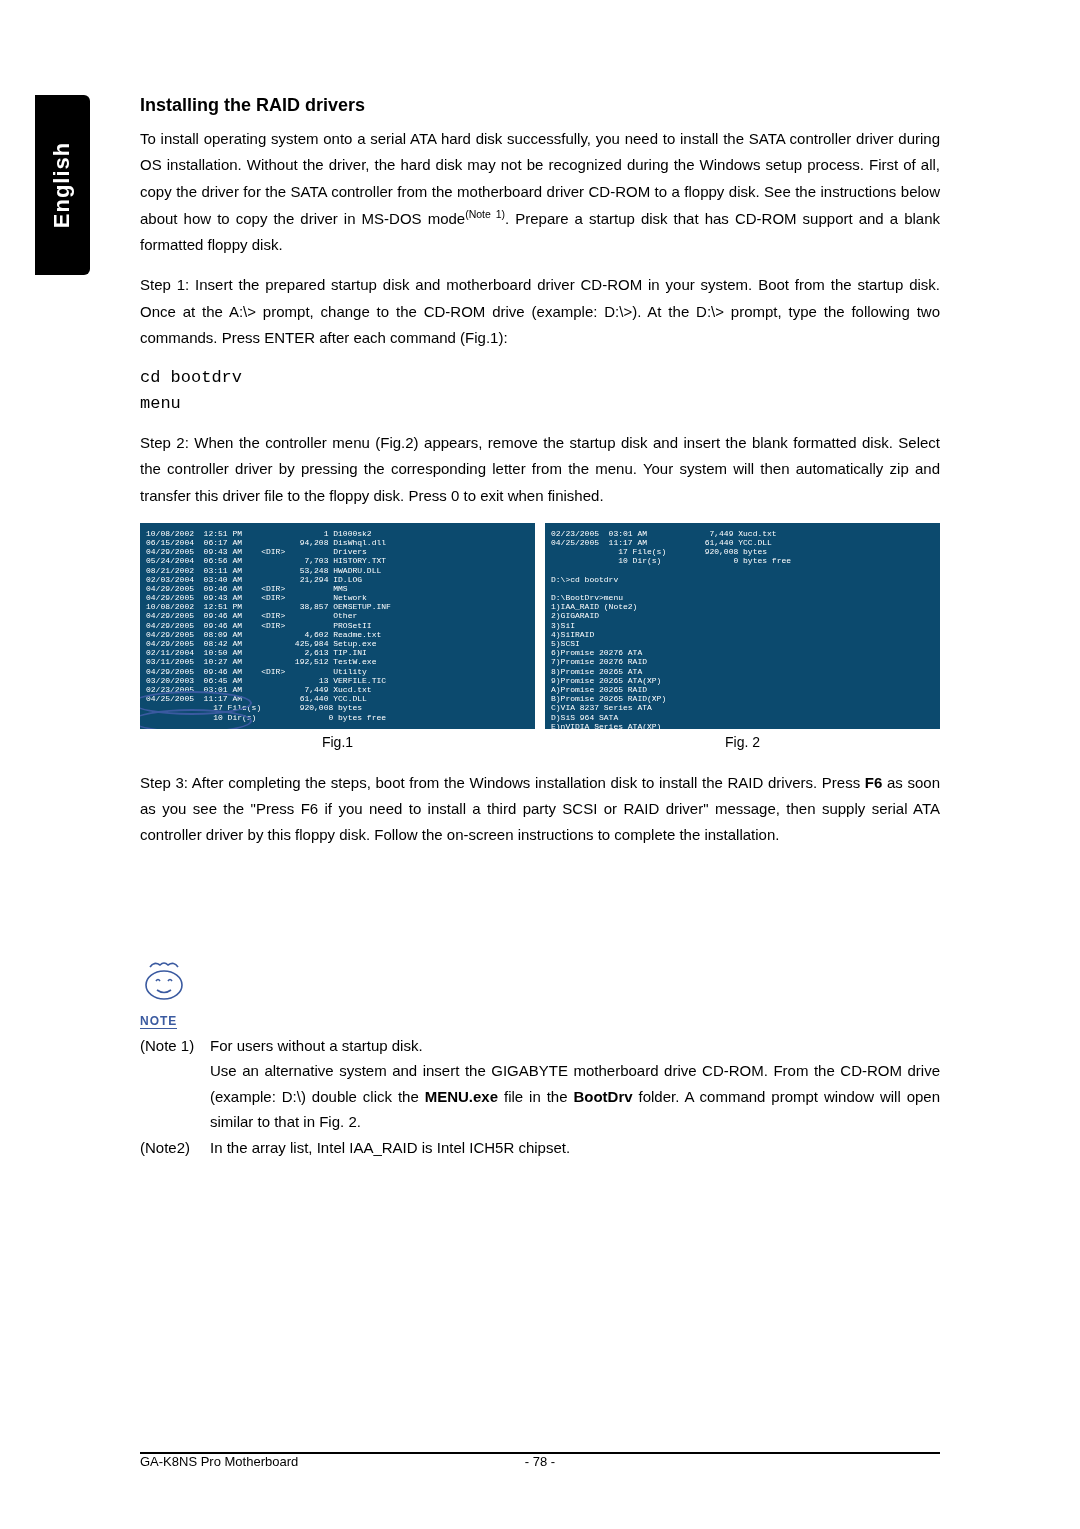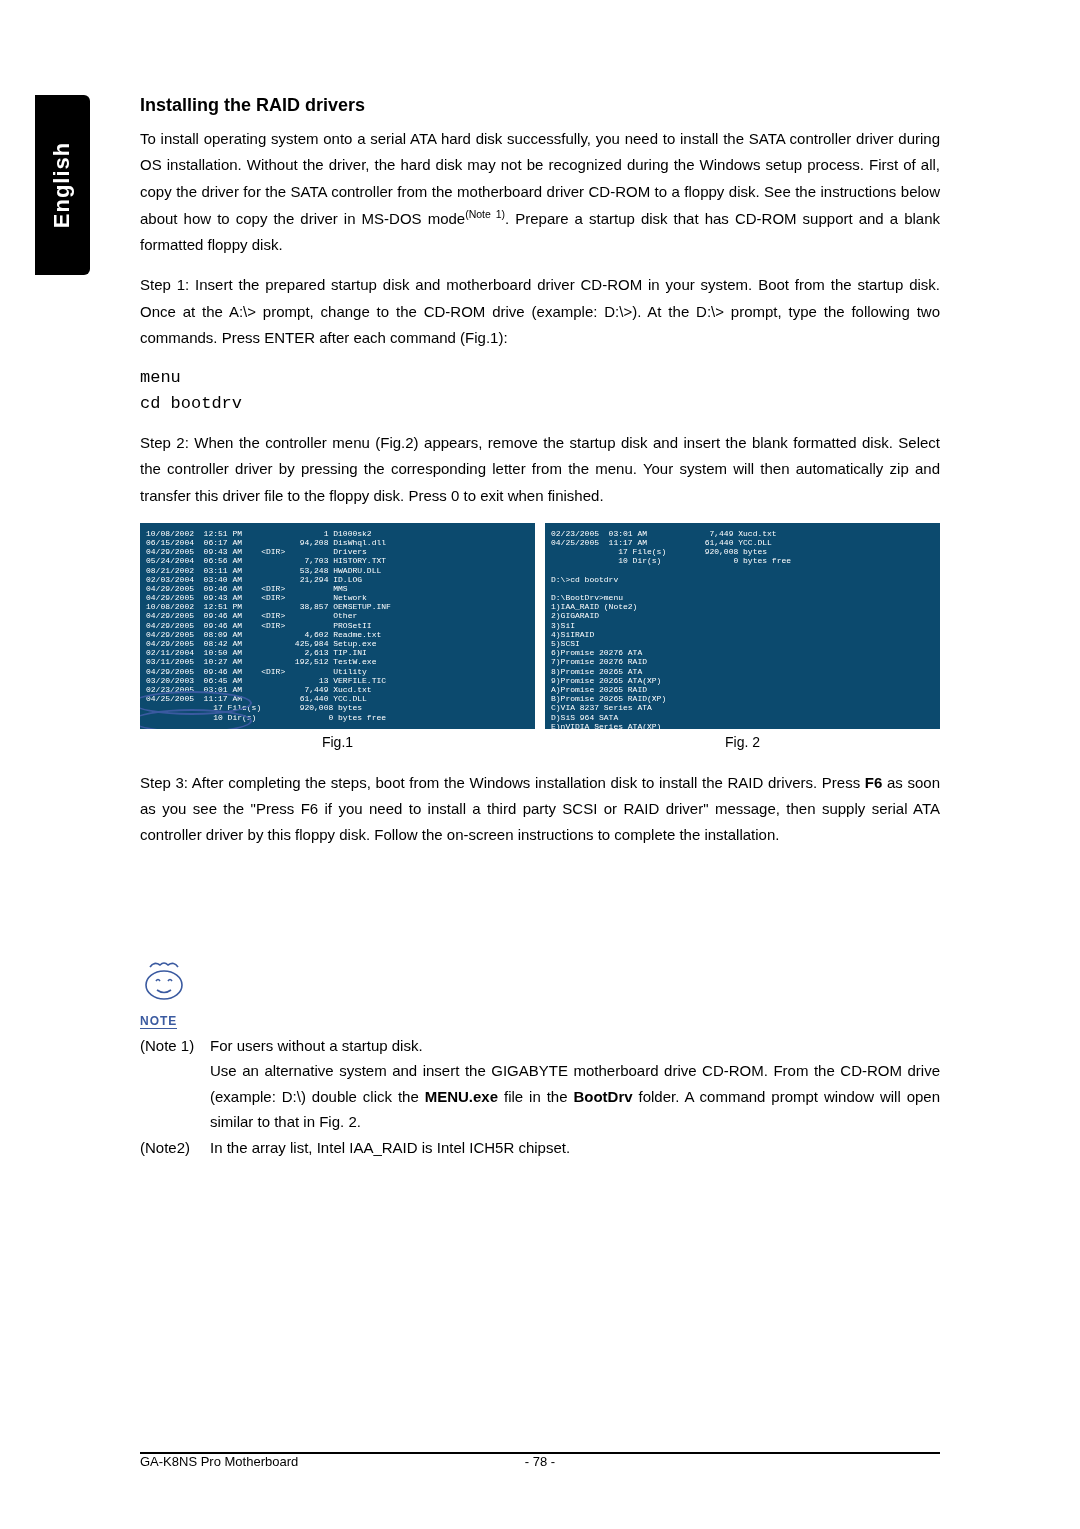--- a/index.html
+++ b/index.html
@@ -147,22 +147,22 @@
 
   <div class="heading">Installing the RAID drivers</div>
 
   <div class="para">
     <span>To install operating system onto a serial ATA hard disk successfully, you need to install the SATA controller driver during OS installation. Without the driver, the hard disk may not be recognized during the Windows setup process. First of all, copy the driver for the SATA controller from the motherboard driver CD-ROM to a floppy disk. See the instructions below about how to copy the driver in MS-DOS mode</span><sup>(Note 1)</sup><span>. Prepare a startup disk that has CD-ROM support and a blank formatted floppy disk.</span>
   </div>
 
   <div class="para">Step 1: Insert the prepared startup disk and motherboard driver CD-ROM in your system. Boot from the startup disk. Once at the A:\&gt; prompt, change to the CD-ROM drive (example: D:\&gt;).  At the D:\&gt; prompt, type the following two commands. Press ENTER after each command (Fig.1):</div>
 
   <div class="code">
+    <div>cd bootdrv</div>
     <div>menu</div>
-    <div>cd bootdrv</div>
   </div>
 
   <div class="para">Step 2: When the controller menu (Fig.2) appears, remove the startup disk and insert the blank formatted disk. Select the controller driver by pressing the corresponding letter from the menu. Your system will then automatically zip and transfer this driver file to the floppy disk.  Press 0 to exit when finished.</div>
 
   <div class="terminals">
     <div class="terminal"><span>10/08/2002  12:51 PM                 1 D1000sk2
 06/15/2004  06:17 AM            94,208 DisWhql.dll
 04/29/2005  09:43 AM    &lt;DIR&gt;          Drivers
 05/24/2004  06:56 AM             7,703 HISTORY.TXT
 08/21/2002  03:11 AM            53,248 HWADRU.DLL

